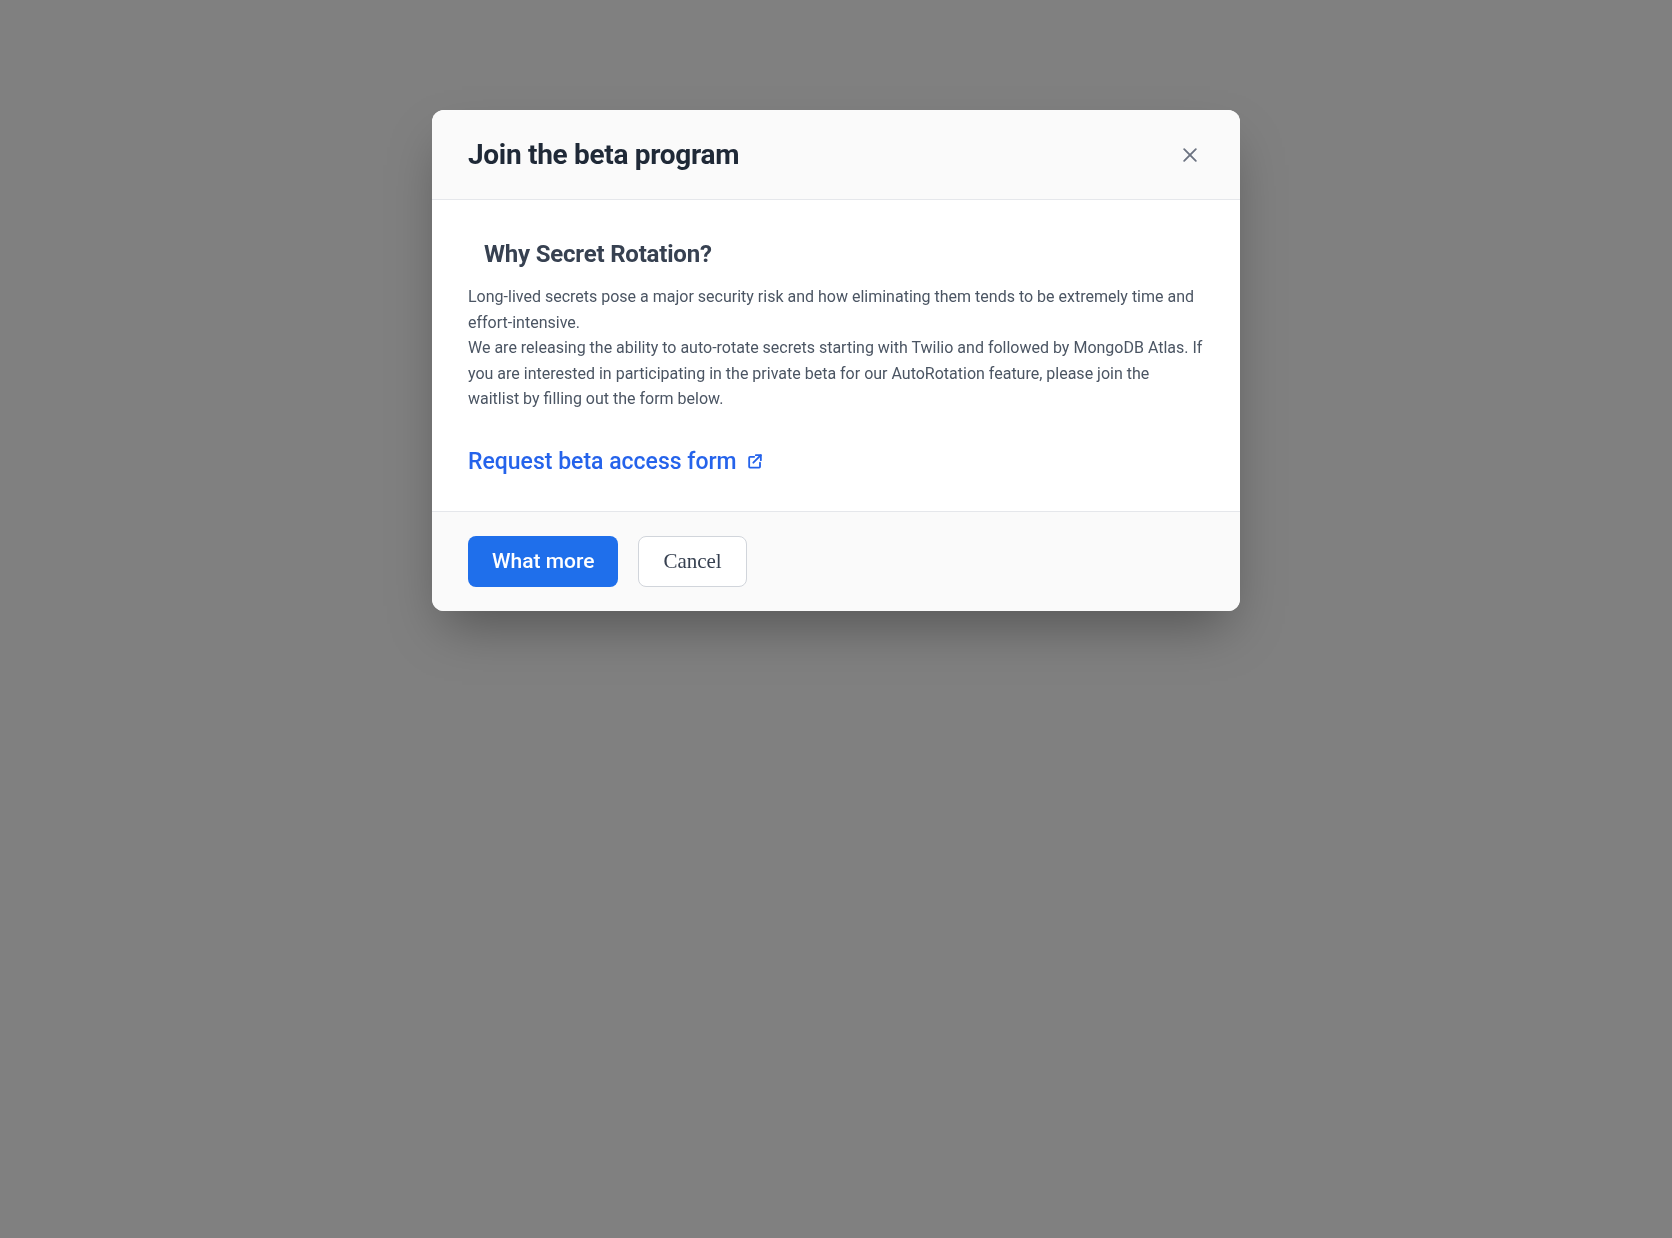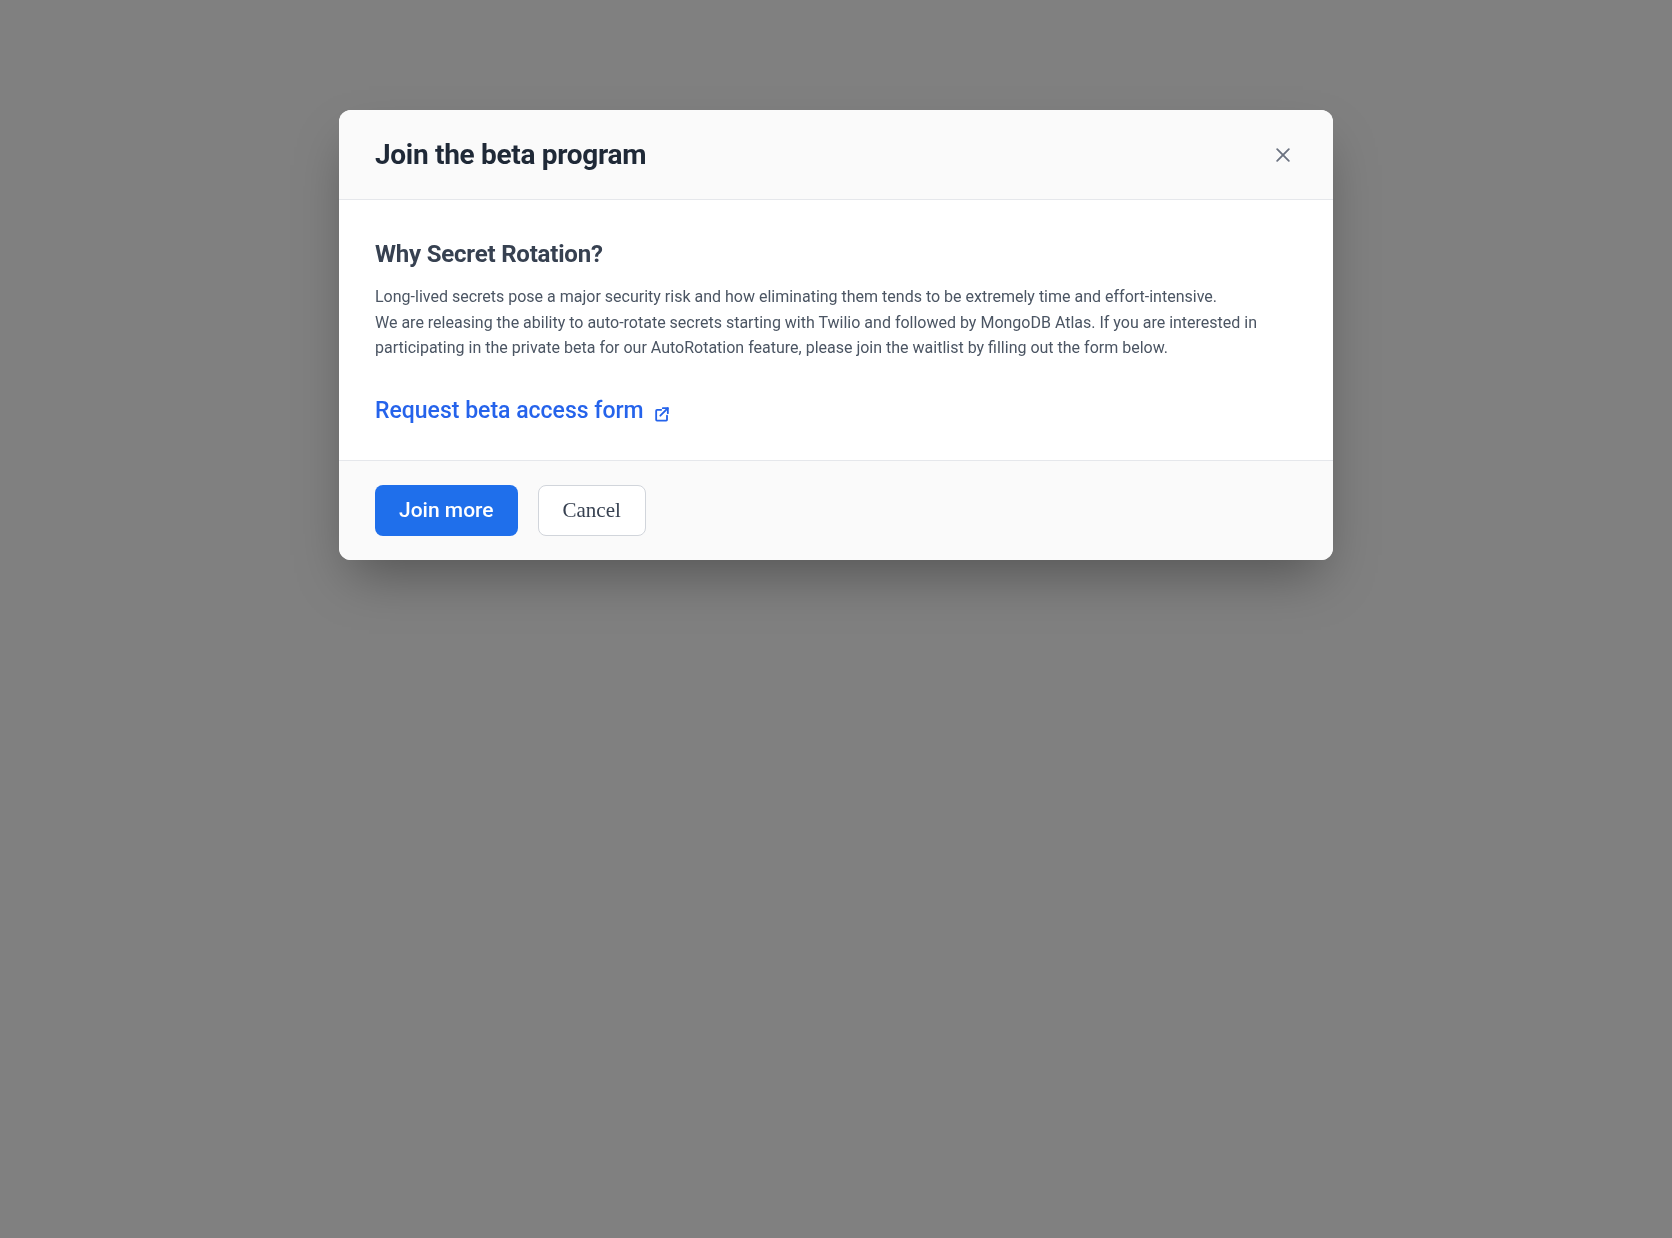--- a/index.html
+++ b/index.html
@@ -13,21 +13,21 @@
       background: #808080;
       width: 1672px;
       height: 1238px;
       display: flex;
       align-items: flex-start;
       justify-content: center;
       padding-top: 110px;
     }
     
     .modal {
-      width: 994px;
+      width: 808px;
       background: #ffffff;
       border-radius: 12px;
       box-shadow: 0 25px 50px -12px rgba(0, 0, 0, 0.35);
       overflow: hidden;
     }
     
     .modal-header {
       display: flex;
       align-items: center;
       justify-content: space-between;
@@ -64,35 +64,36 @@
       padding: 40px 36px 36px 36px;
       background: #ffffff;
     }
     
     .section-heading {
       font-size: 24px;
       font-weight: 700;
       color: #374151;
       margin-bottom: 16px;
       letter-spacing: -0.2px;
+      margin-left: 16px;
     }
     
     .section-heading.second {
       margin-top: 28px;
     }
     
     .body-text {
       font-size: 16px;
       line-height: 1.6;
       color: #4b5563;
     }
     
     .beta-link {
       display: inline-flex;
-      align-items: flex-end;
+      align-items: center;
       gap: 8px;
       margin-top: 36px;
       font-size: 23px;
       font-weight: 500;
       color: #2563eb;
       text-decoration: none;
       cursor: pointer;
     }
     
     .beta-link svg {
@@ -156,17 +157,17 @@
       <span>Request beta access form</span>
       <svg viewBox="0 0 24 24" fill="none" stroke="currentColor" stroke-width="2.2" stroke-linecap="round" stroke-linejoin="round">
         <path d="M13 5h6v6"></path>
         <path d="M19 5l-9 9"></path>
         <path d="M18 14v5a1 1 0 0 1-1 1H6a1 1 0 0 1-1-1V8a1 1 0 0 1 1-1h5"></path>
       </svg>
     </a>
   </div>
 
   <div class="modal-footer">
-    <button class="btn btn-primary">Join more</button>
+    <button class="btn btn-primary">What more</button>
     <button class="btn btn-secondary">Cancel</button>
   </div>
 
 </div>
 
 </body></html>

